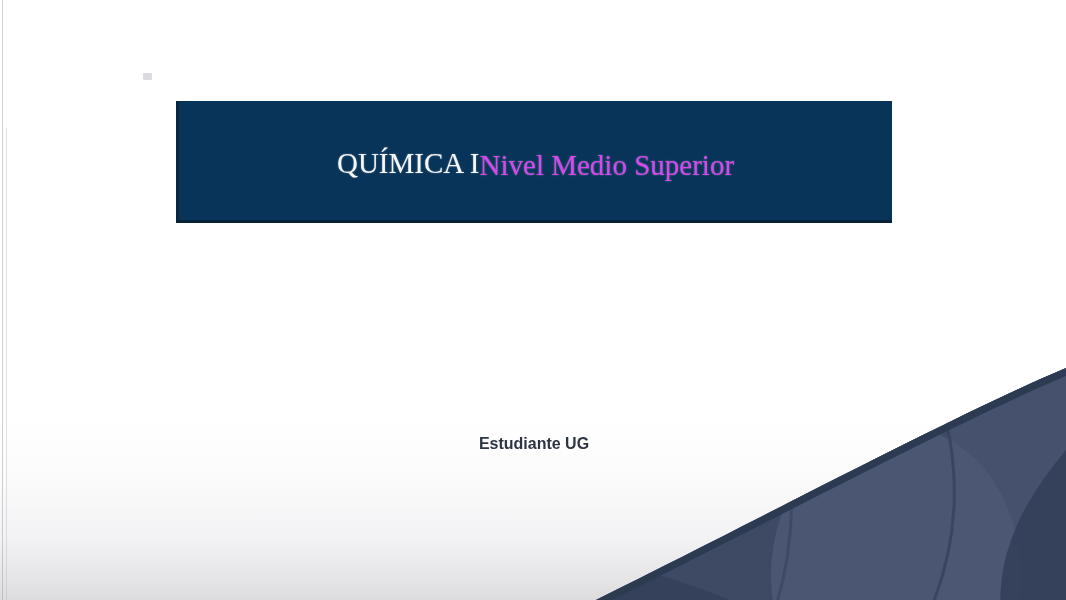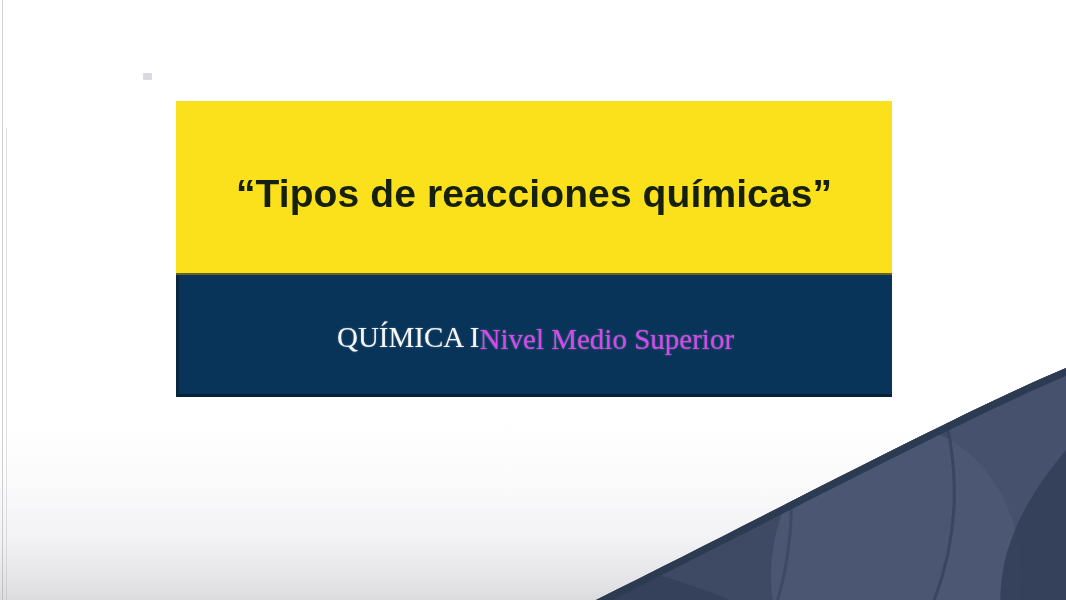--- a/index.html
+++ b/index.html
@@ -178,25 +178,23 @@
 
         <path d="M 300 -60 C 360 40 380 150 330 260" stroke="#36425b" stroke-width="3" fill="none" opacity="0.8"></path>
         <path d="M 175 -20 C 200 90 205 180 175 260" stroke="#394660" stroke-width="3" fill="none" opacity="0.7"></path>
       </g>
 
       <path d="M470,8 C370,50 200,140 0,240 L0,248 C200,148 370,58 470,16 Z" fill="#2c3a52"></path>
     </svg>
   </div>
 
   <div class="card">
-    <div class="band-yellow">
-      <div class="title-text">“Tipos de reacciones químicas”</div>
-    </div>
     <div class="band-navy">
       <div class="subtitle-1">QUÍMICA I</div>
       <div class="subtitle-2">Nivel Medio Superior</div>
     </div>
   </div>
 
   <div class="author">
+    <div>Estudiante UG</div>
   </div>
 
 </div>
 
 </body></html>

